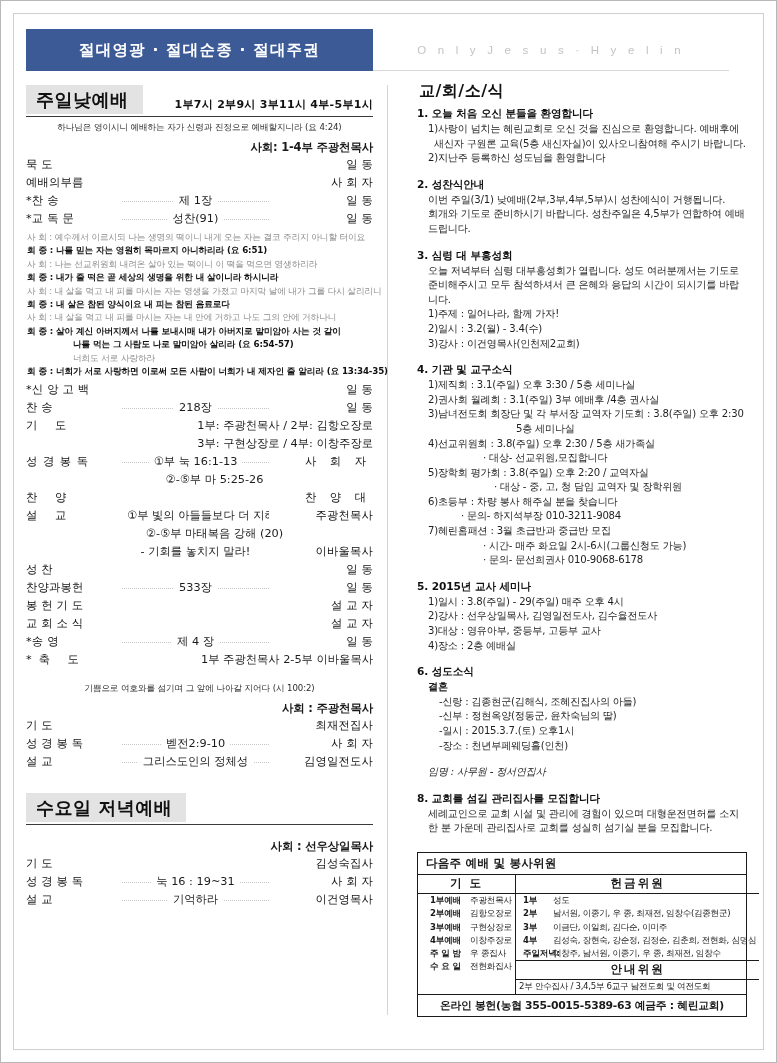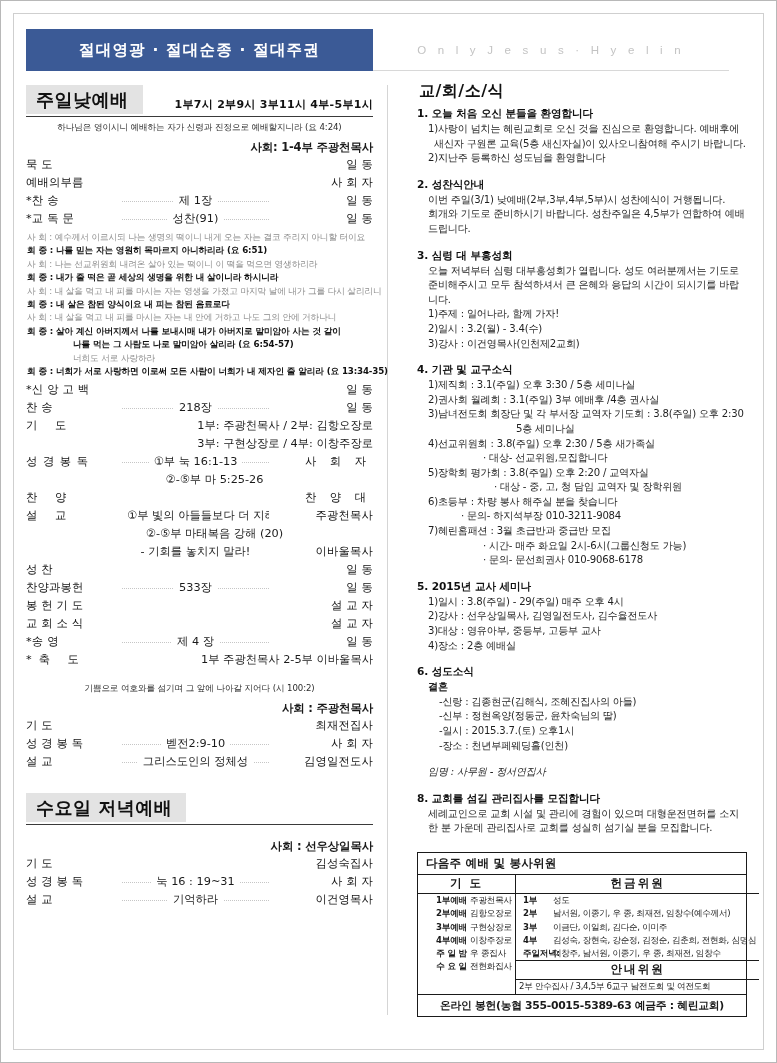--- a/index.html
+++ b/index.html
@@ -238,21 +238,21 @@
   .drow {
     display: flex;
     font-size: 8.6px;
     line-height: 13.3px;
     padding: 0 3px;
     white-space: nowrap;
   }
   .drow .dk {
     width: 46px; flex: 0 0 46px;
     font-weight: bold; letter-spacing: -0.2px;
-    text-align: right;
+    text-align: center;
     padding-left: 3px;
   }
   .drow .dv {
     flex: 1; text-align: left; letter-spacing: -0.2px;
     padding-left: 3px;
   }
   .drow .dk2 {
     width: 34px; flex: 0 0 34px;
     font-weight: bold; letter-spacing: -0.2px;
     padding-left: 4px;
@@ -568,21 +568,21 @@
         </div>
         <div class="duty-col-r">
           <div class="dh">헌금위원</div>
           <div id="duty-offering">
               <div class="drow">
                 <div class="dk2">1부</div>
                 <div class="dv2">성도</div>
               </div>
               <div class="drow">
                 <div class="dk2">2부</div>
-                <div class="dv2">남서원, 이종기, 우  종, 최재전, 임창수(예수께서)</div>
+                <div class="dv2">남서원, 이종기, 우  종, 최재전, 임창수(김종현군)</div>
               </div>
               <div class="drow">
                 <div class="dk2">3부</div>
                 <div class="dv2">이금단, 이일희, 김다순, 이미주</div>
               </div>
               <div class="drow">
                 <div class="dk2">4부</div>
                 <div class="dv2">김성숙, 장현숙, 강순정, 김정순, 김춘희, 전현화, 심명심</div>
               </div>
               <div class="drow">

